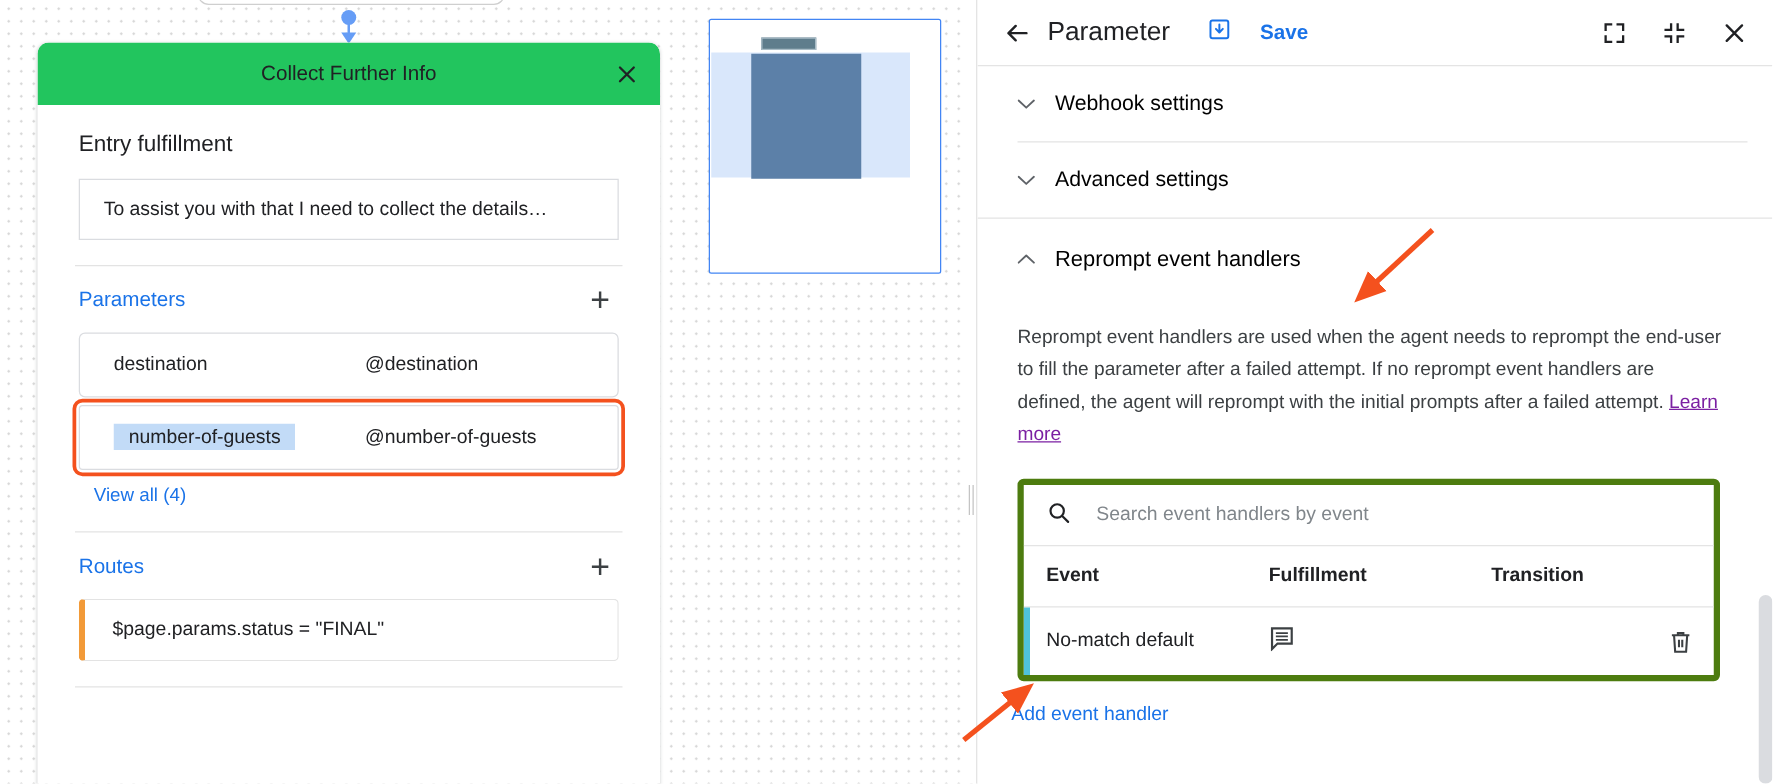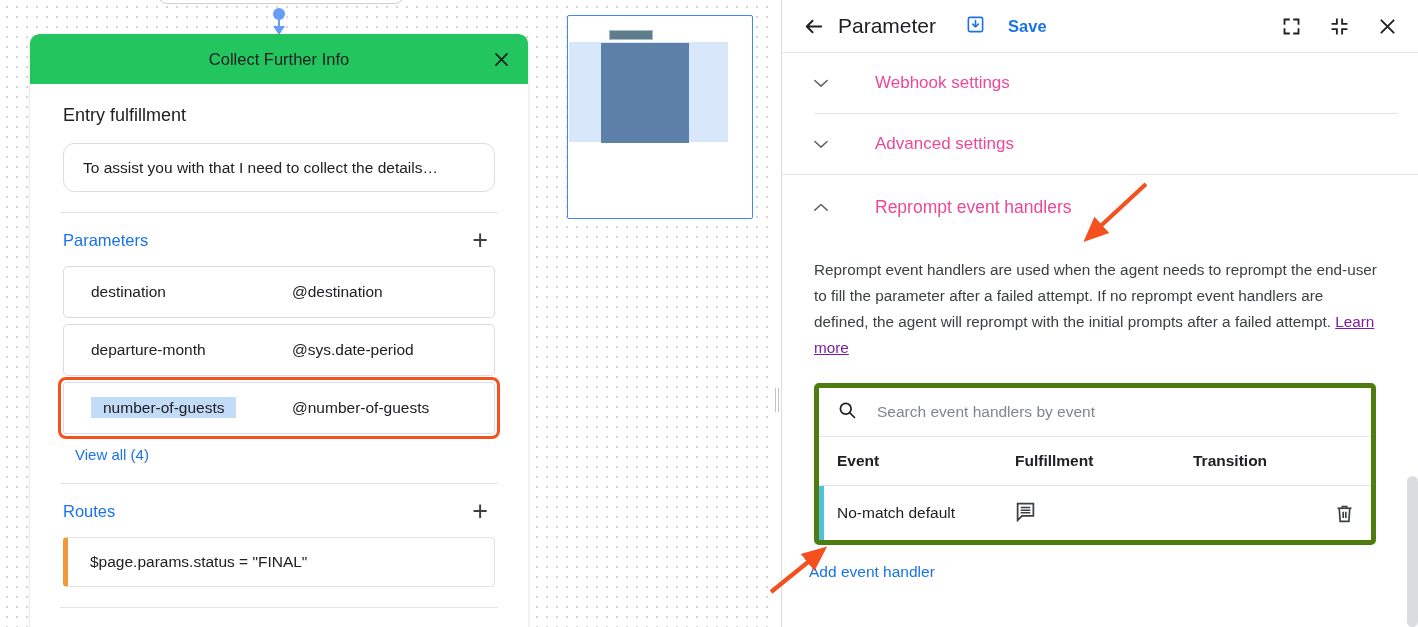--- a/index.html
+++ b/index.html
@@ -98,21 +98,21 @@
 
   .section-title {
     font-size: 18px;
     color: #202124;
     padding: 21px 0 0 15px;
   }
 
   .value-box {
     margin: 17px 15px 0 15px;
     border: 1px solid #dadce0;
-    border-radius: 11px;
+    border-radius: 0;
     height: 49px;
     display: flex;
     align-items: center;
     padding: 0 19px;
     font-size: 15.5px;
     color: #202124;
     background: #fff;
     overflow: hidden;
     white-space: nowrap;
   }
@@ -306,22 +306,21 @@
   .collapse-row {
     display: flex;
     align-items: center;
     gap: 16px;
     padding: 0 0 0 32px;
     height: 60px;
   }
   .collapse-row .chev { width: 14px; display: flex; align-items: center; justify-content: center; cursor: pointer;}
   .collapse-row .ctitle {
     font-size: 17px;
-    color: #ec4899;
-    margin-left: 31px;
+    color: #000000;
   }
   .rp-divider {
     height: 1px;
     background: #e4e4e4;
     margin: 0 20px 0 32px;
   }
   .rp-divider.full { margin: 0; }
 
   #reprompt-desc {
     padding: 18px 40px 0 32px;
@@ -447,24 +446,20 @@
 
         <div class="sec-head">
           <div class="label">Parameters</div>
           <div class="plus">+</div>
         </div>
 
         <div class="param-list">
           <div class="param-row">
             <div class="pname">destination</div>
             <div class="ptype">@destination</div>
-          </div>
-          <div class="param-row">
-            <div class="pname">departure-month</div>
-            <div class="ptype">@sys.date-period</div>
           </div>
           <div class="param-row highlighted">
             <div class="pname"><span class="sel">number-of-guests</span></div>
             <div class="ptype">@number-of-guests</div>
           </div>
         </div>
 
         <div class="viewall">View all (4)</div>
 
         <div class="divider"></div>

